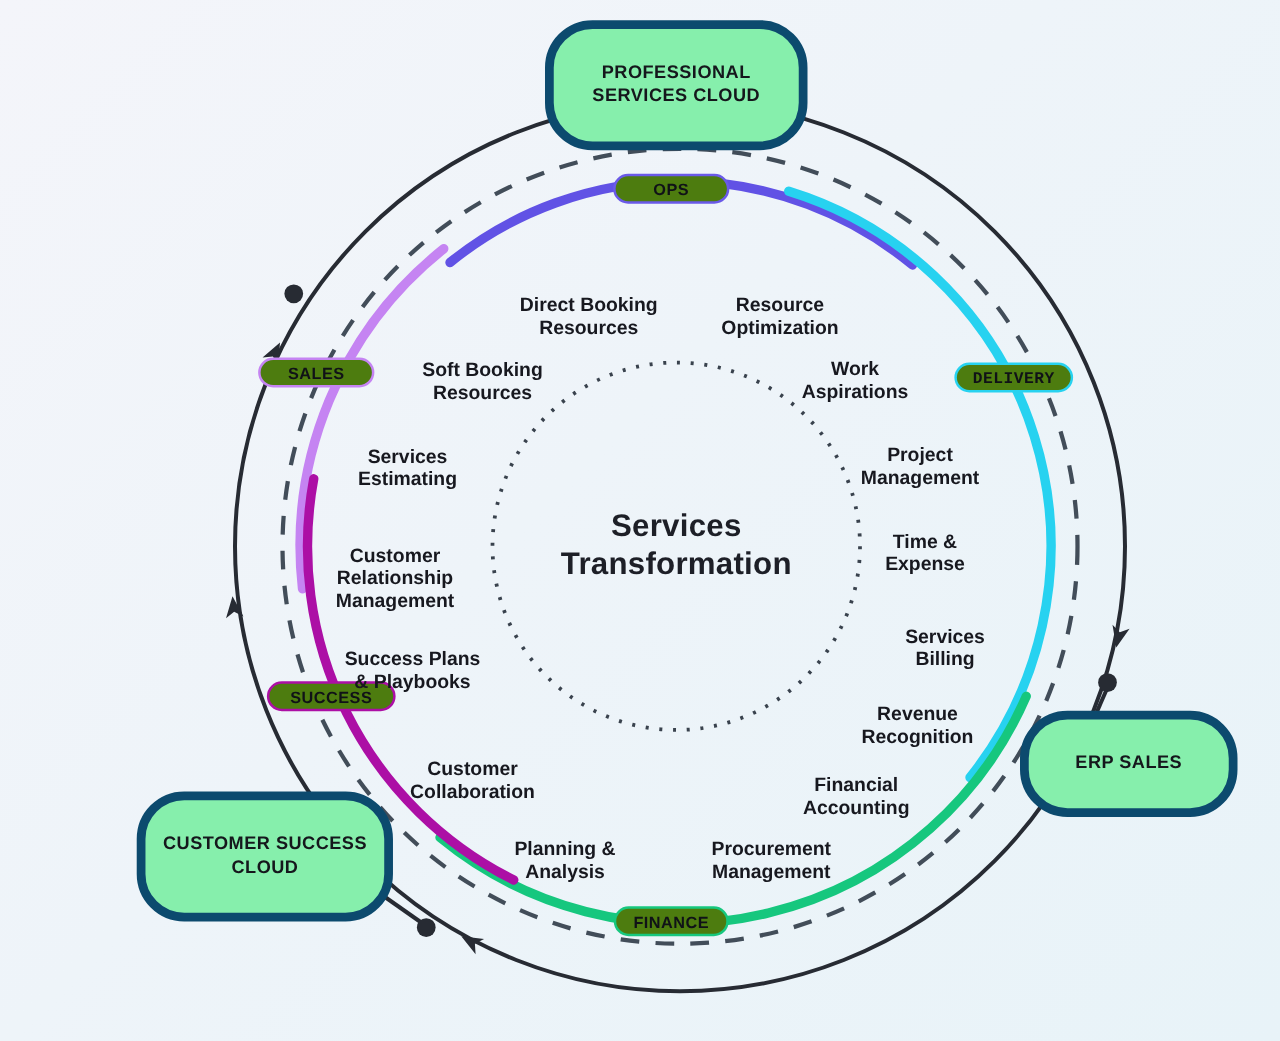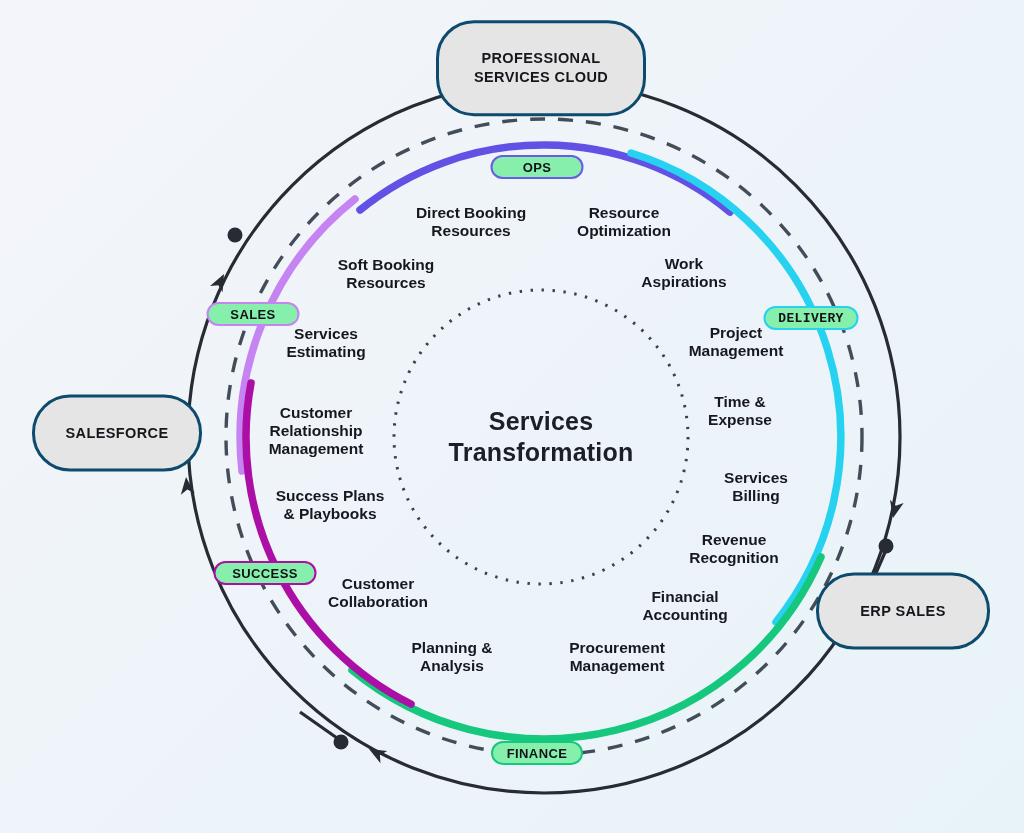--- a/index.html
+++ b/index.html
@@ -8,35 +8,35 @@
   .stage{position:relative;width:1024px;height:833px;}
   .stage svg{position:absolute;left:0;top:0;z-index:1;}
   .layer{position:absolute;left:0;top:0;width:100%;height:100%;z-index:2;}
 
   .center-title{position:absolute;transform:translate(-50%,-50%);
     font-size:25px;line-height:1.22;font-weight:800;color:#1d1f27;
     text-align:center;white-space:pre-line;letter-spacing:.2px;}
 
   .ring-label{position:absolute;transform:translate(-50%,-50%);
     font-size:15.5px;line-height:1.15;font-weight:800;color:#17181f;
-    text-align:center;white-space:pre-line;}
+    text-align:center;white-space:pre-line;margin-top:32px;}
 
   .seg-pill{position:absolute;transform:translate(-50%,-50%);
-    background:#86efac;border:2.5px solid #000;border-radius:30px;
+    background:#4d7c0f;border:2.5px solid #000;border-radius:30px;
     font-size:13px;font-weight:800;letter-spacing:.4px;color:#101217;
     display:flex;align-items:center;justify-content:center;
-    padding:0 12px;height:24px;box-sizing:border-box;white-space:nowrap;margin-top:16px;}
+    padding:0 12px;height:24px;box-sizing:border-box;white-space:nowrap;}
   .seg-ops{border-color:#6a5ae8;}
   .seg-delivery{border-color:#27d2f0;font-family:Liberation Mono, monospace;}
   .seg-sales{border-color:#c584f2;text-align:right;}
   .seg-success{border-color:#ac0fa5;}
   .seg-finance{border-color:#16c77e;}
 
   .cloud-pill{position:absolute;transform:translate(-50%,-50%);
-    background:#e5e5e5;border:3px solid #0c4a6e;border-radius:38px;
+    background:#86efac;border:7px solid #0c4a6e;border-radius:38px;
     font-size:14.5px;line-height:1.3;font-weight:800;letter-spacing:.4px;
     color:#15171c;text-align:center;white-space:pre-line;
     display:flex;align-items:center;justify-content:center;
     padding:26px 14px;box-sizing:border-box;}
 </style>
 </head>
 <body>
 
 <div class="stage">
 
@@ -67,21 +67,22 @@
     <path d="M0 0 L-17 7 L-12.5 0 L-17 -7 Z" transform="translate(224,274) rotate(-63)" fill="#272b33"></path>
   </svg>
 
   <div class="layer">
 
     <div class="center-title" style="left:541px;top:436px">Services
 Transformation</div>
 
     <div class="cloud-pill" style="left:541px;top:68px;min-width:210px;min-height:69px">PROFESSIONAL
 SERVICES CLOUD</div>
-    <div class="cloud-pill" style="left:117px;top:433px;min-width:170px;min-height:50px">SALESFORCE</div>
+    <div class="cloud-pill" style="left:212px;top:685px;min-width:198px;min-height:56px">CUSTOMER SUCCESS
+CLOUD</div>
     <div class="cloud-pill" style="left:903px;top:611px;min-width:174px;min-height:50px">ERP SALES</div>
 
     <div class="seg-pill seg-ops" style="left:537px;top:151px;min-width:93px">OPS</div>
     <div class="seg-pill seg-delivery" style="left:811px;top:302px;min-width:95px">DELIVERY</div>
     <div class="seg-pill seg-sales" style="left:253px;top:298px;min-width:93px">SALES</div>
     <div class="seg-pill seg-success" style="left:265px;top:557px;min-width:103px">SUCCESS</div>
     <div class="seg-pill seg-finance" style="left:537px;top:737px;min-width:92px">FINANCE</div>
 
     <div class="ring-label" style="left:471px;top:222px">Direct Booking
 Resources</div>

